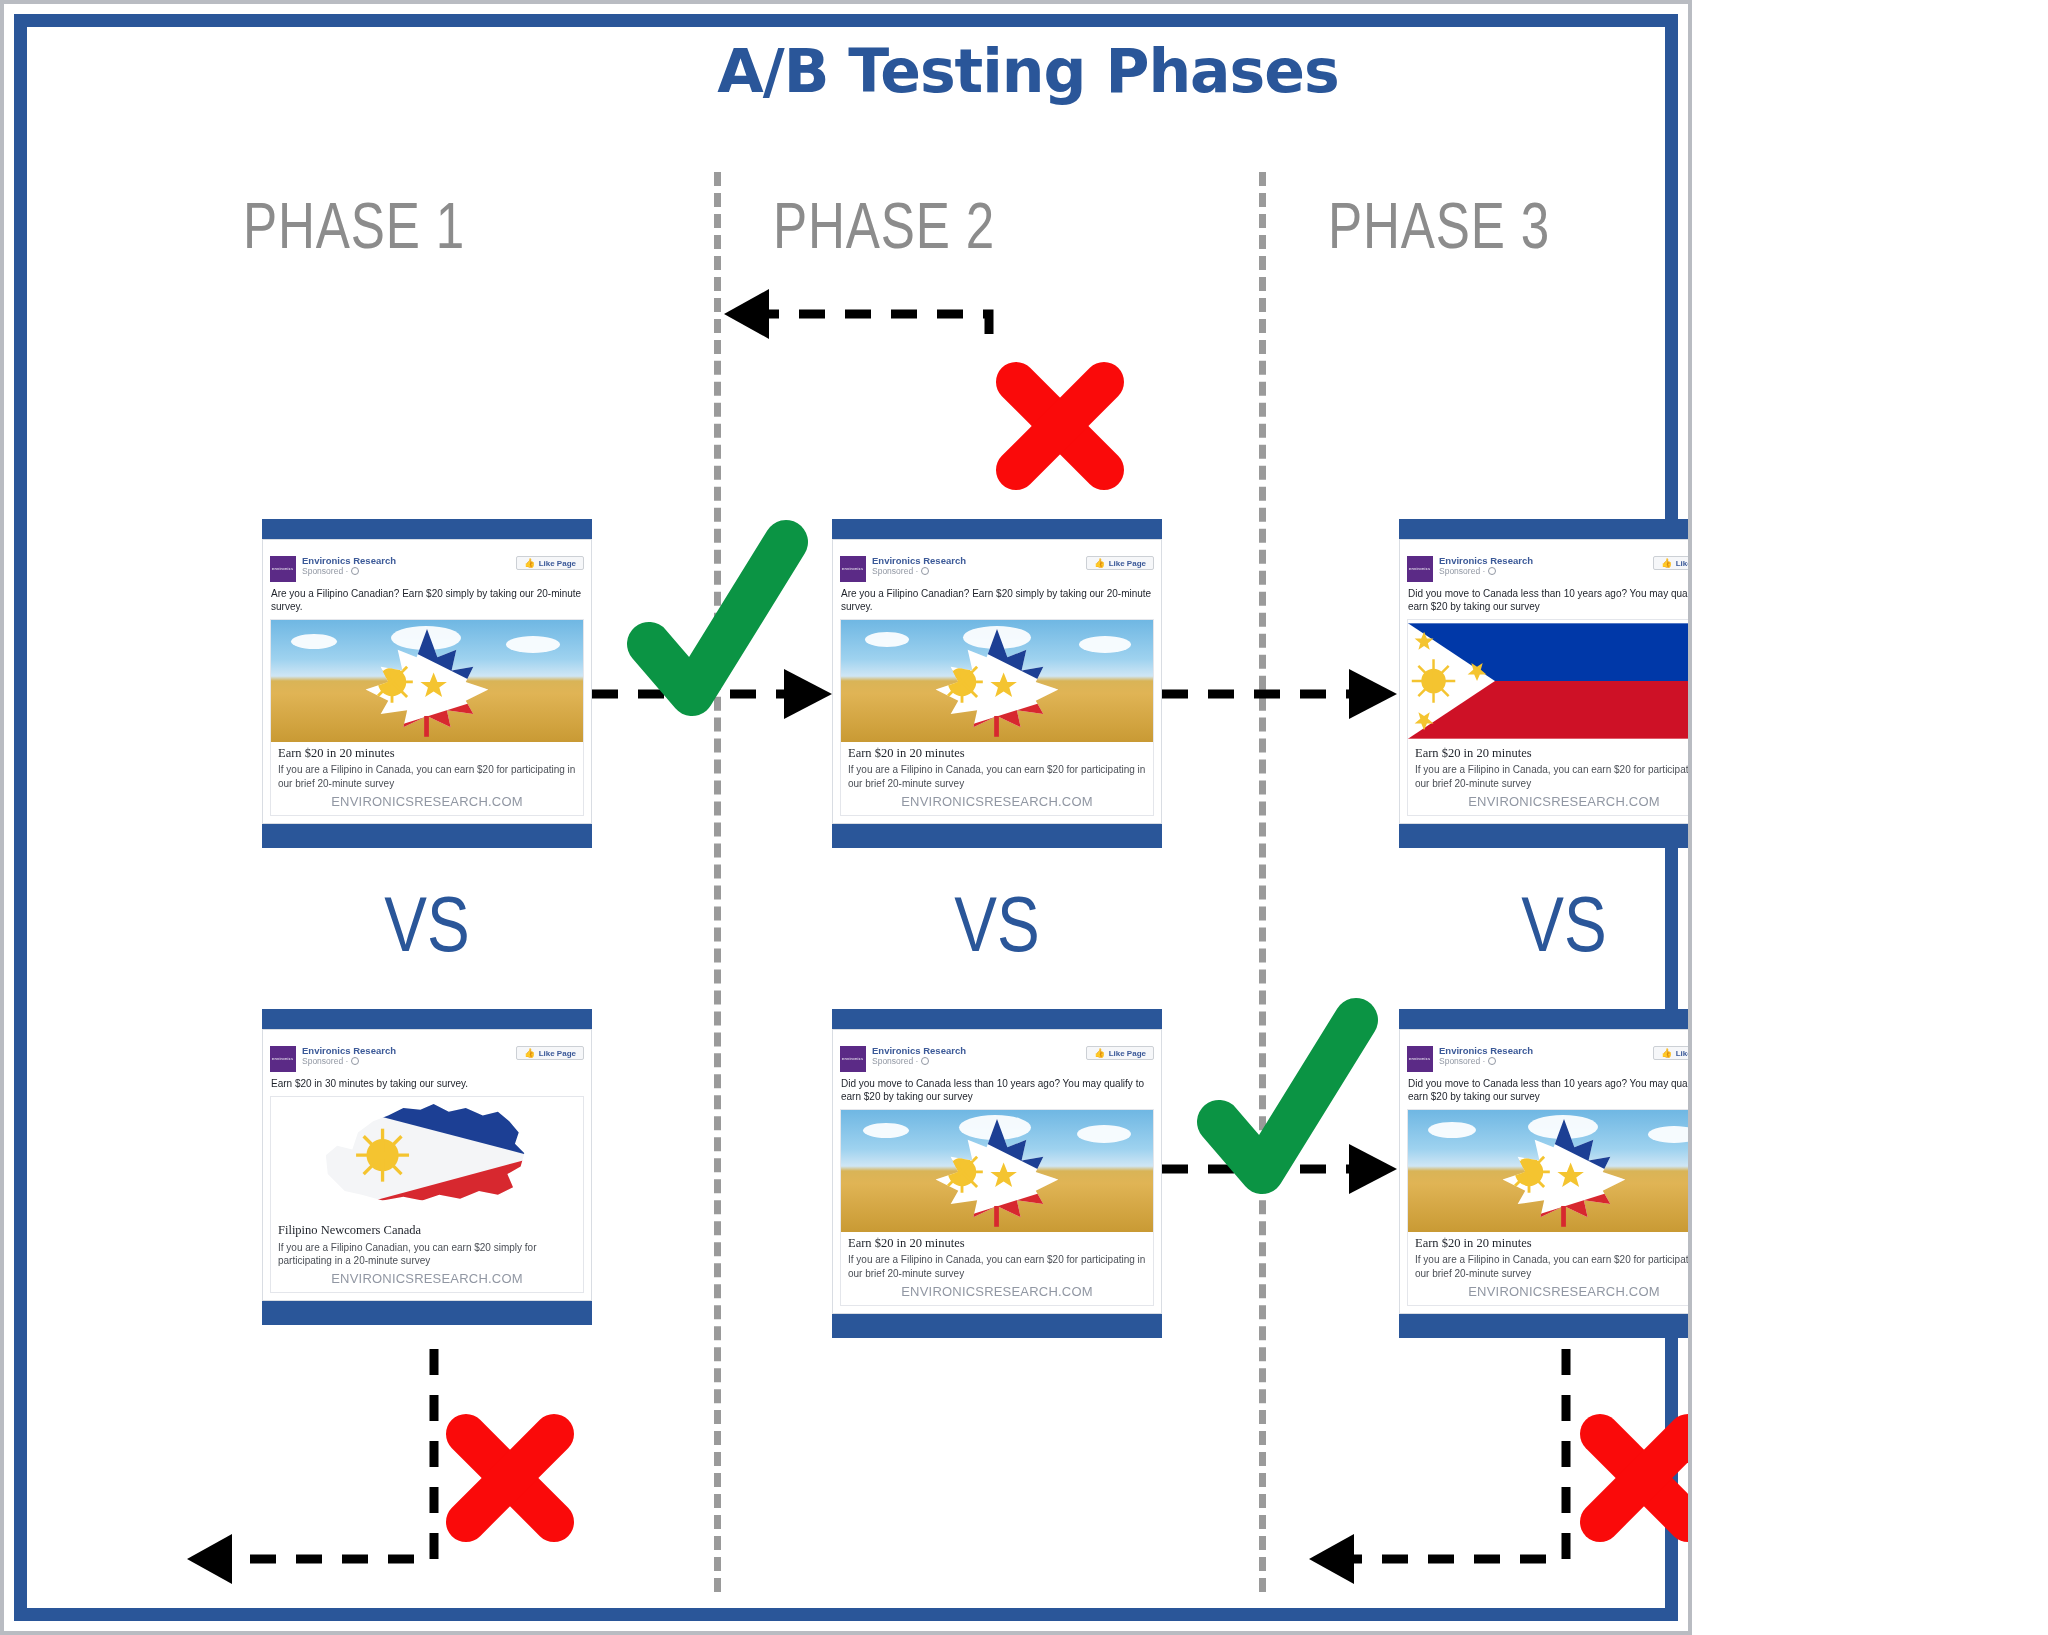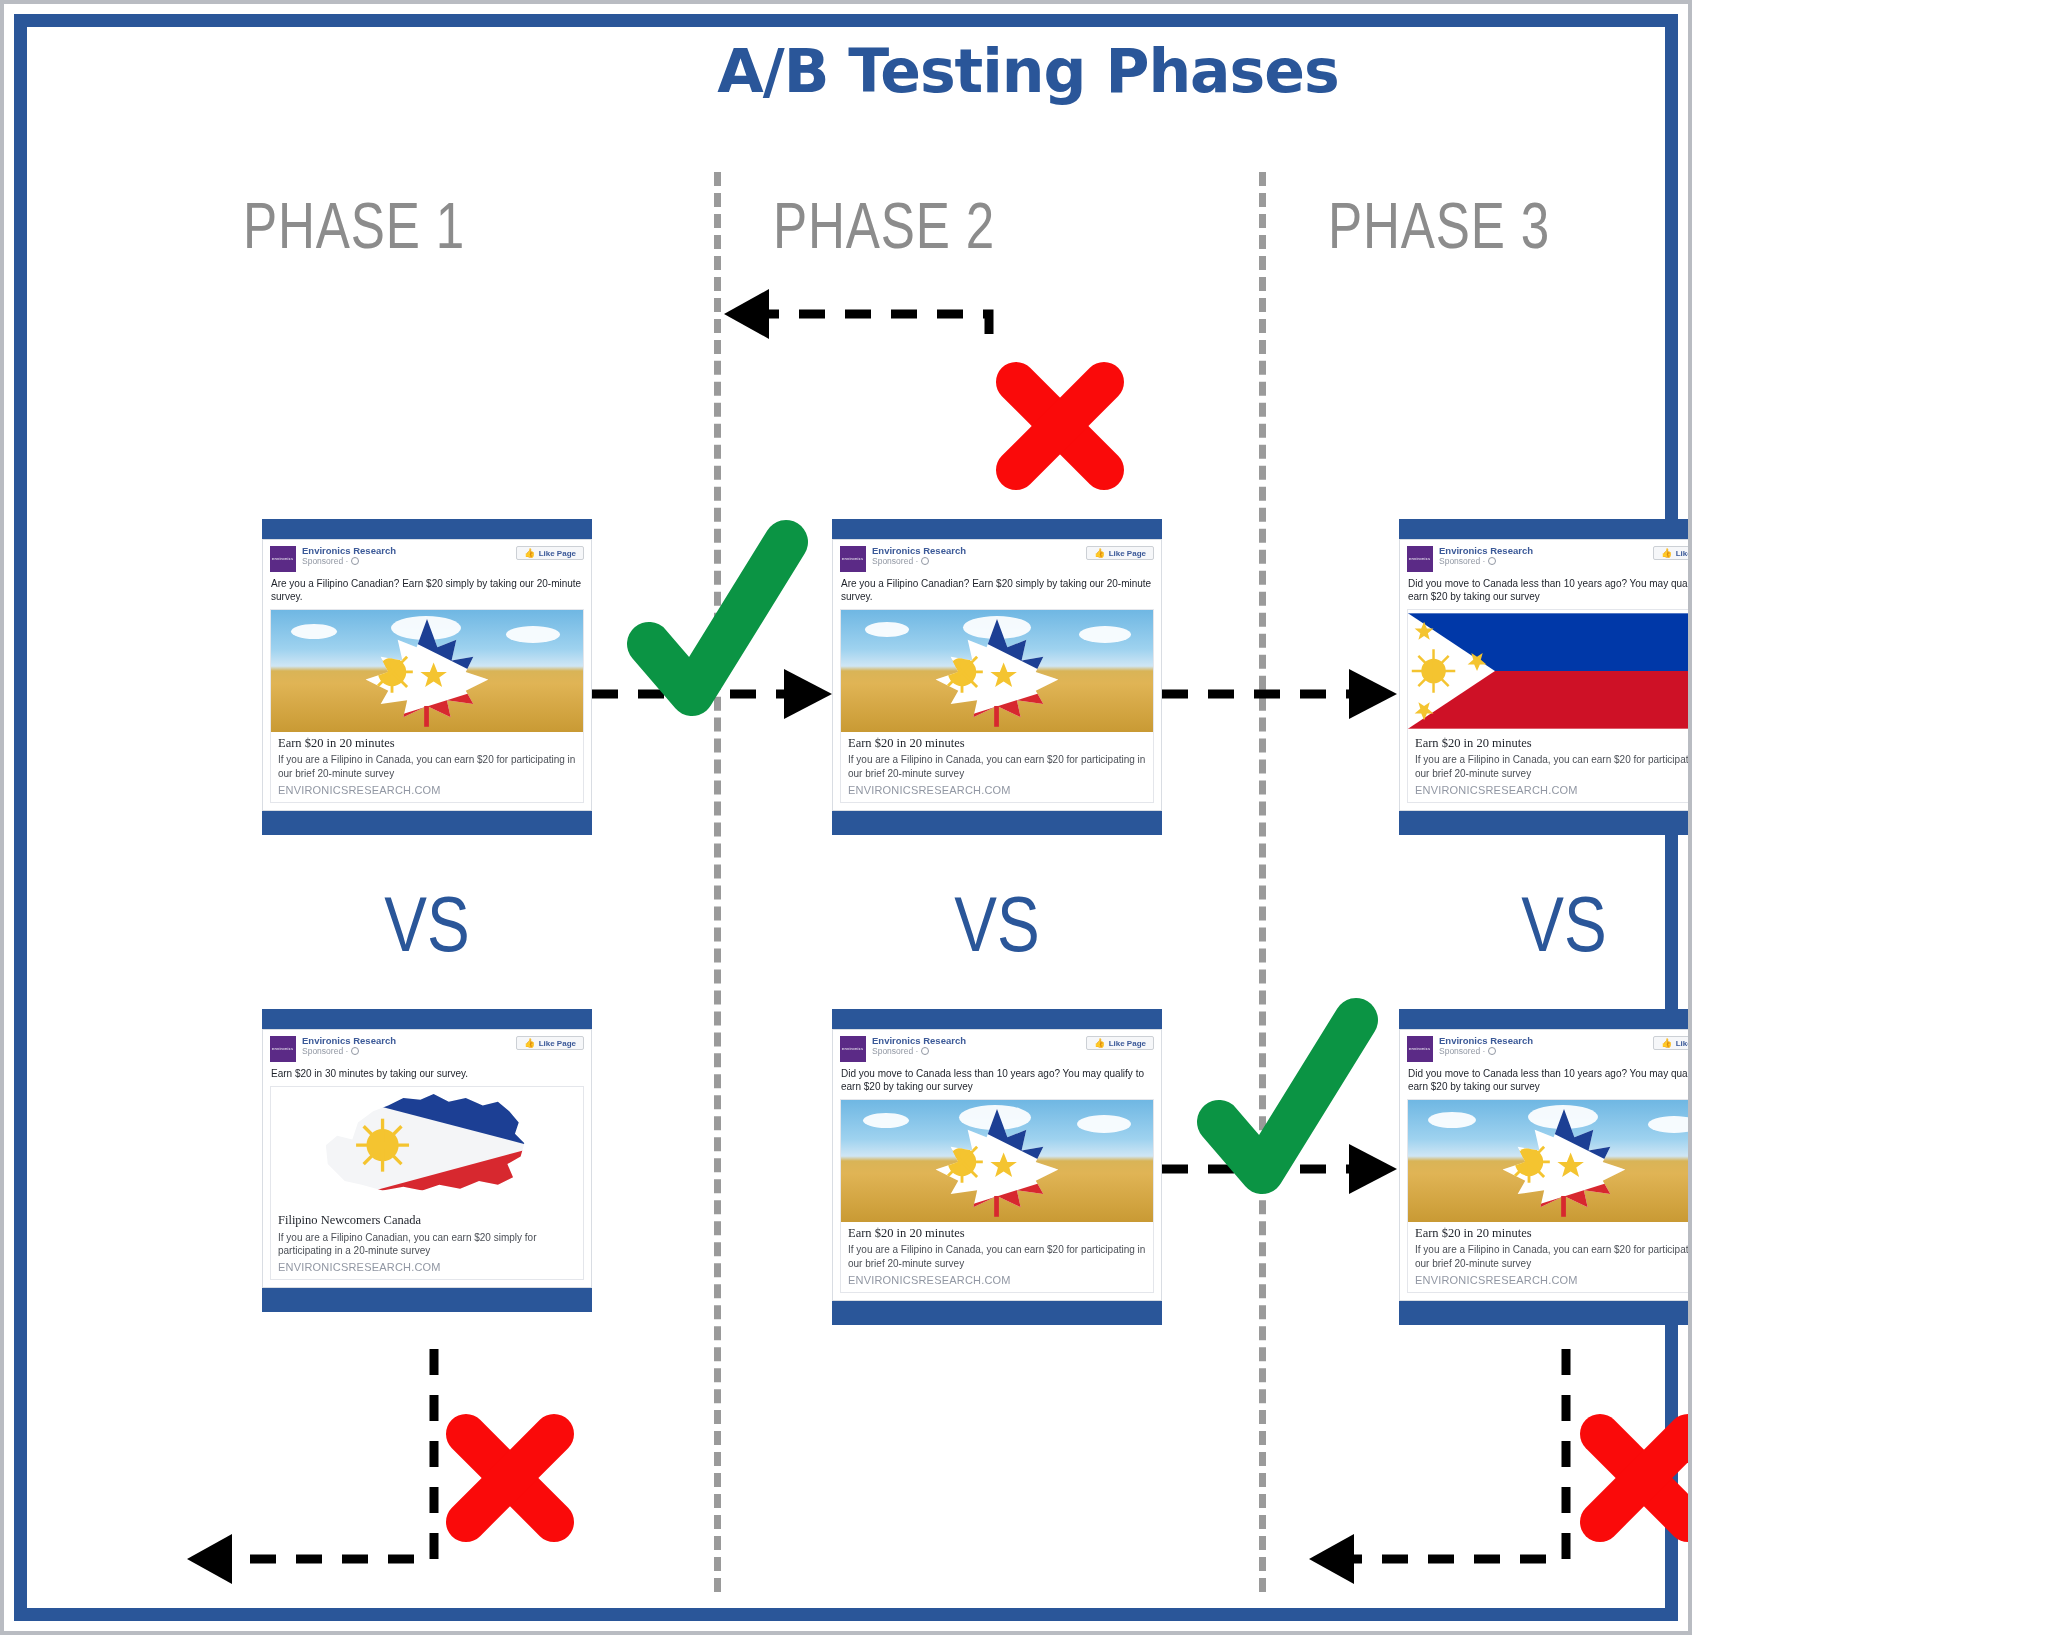--- a/index.html
+++ b/index.html
@@ -18,37 +18,37 @@
                letter-spacing:1px;transform:scaleX(.80);transform-origin:center top;}
   .p1{left:140px;} .p2{left:670px;} .p3{left:1225px;}
 
   .vdash{position:absolute;top:168px;width:0;height:1420px;border-left:7px dashed #9a9a9a;}
   .vd1{left:710px;} .vd2{left:1255px;}
 
   
   .card{position:absolute;width:330px;background:#fff;}
   .card .topbar{height:20px;background:#2a5699;}
   .card .botbar{height:24px;background:#2a5699;}
-  .card .inner{border:1px solid #d9dde3;background:#fff;padding:6px 7px 7px 7px;box-sizing:border-box;}
+  .card .inner{border:1px solid #d9dde3;background:#fff;padding:16px 7px 7px 7px;box-sizing:border-box;}
   .card .hdr{display:flex;align-items:flex-start;gap:6px;}
   .logo{width:26px;height:26px;background:#5b2a86;flex:0 0 auto;display:flex;align-items:center;justify-content:center;}
   .logo span{font-size:3.4px;color:#fff;letter-spacing:.2px;transform:scale(1.25);}
   .hdr-txt{flex:1 1 auto;line-height:1.05;}
   .page-name{font-size:9.5px;font-weight:bold;color:#3b5998;}
   .sponsored{font-size:8.5px;color:#9197a3;margin-top:1px;}
   .globe{display:inline-block;width:6px;height:6px;border-radius:50%;border:1px solid #9197a3;vertical-align:-1px;}
   .like-btn{border:1px solid #ccd0d5;background:#f6f7f9;border-radius:2px;font-size:8px;color:#3b5998;
             font-weight:bold;padding:3px 7px;display:flex;align-items:center;gap:3px;height:14px;box-sizing:border-box;}
   .thumb{font-size:9px;}
   .body-copy{font-size:10px;color:#1d2129;line-height:1.28;margin:6px 1px 5px 1px;}
   .media{border:1px solid #e4e6eb;border-bottom:none;height:122px;position:relative;overflow:hidden;background:#fff;}
   .meta{border:1px solid #e4e6eb;border-top:none;background:#fff;padding:5px 7px 6px 7px;}
   .meta-title{font-family:"Liberation Serif",serif;font-size:12.5px;color:#1d2129;line-height:1.1;}
   .meta-desc{font-size:10px;color:#4b4f56;line-height:1.33;margin-top:3px;}
-  .meta-url{font-size:11px;color:#9197a3;letter-spacing:.2px;margin-top:4px;}
+  .meta-url{font-size:13px;color:#9197a3;letter-spacing:.2px;margin-top:4px;text-align:center;}
 
   
   .scene{position:absolute;inset:0;background:linear-gradient(#6fb7e3 0%,#9ed2ef 32%,#cfe6f5 46%,#d9b457 50%,#e0b455 60%,#c99a34 100%);}
   .cloud{position:absolute;background:#fff;border-radius:50%;opacity:.92;}
   .flagbg{position:absolute;inset:0;background:#fff;}
 
   .vs{position:absolute;width:330px;text-align:center;font-size:78px;color:#2a5699;
       font-family:"Liberation Sans",sans-serif;transform:scaleX(.82);transform-origin:center top;}
 
   svg.ov{position:absolute;left:0;top:0;width:2048px;height:1635px;pointer-events:none;}

